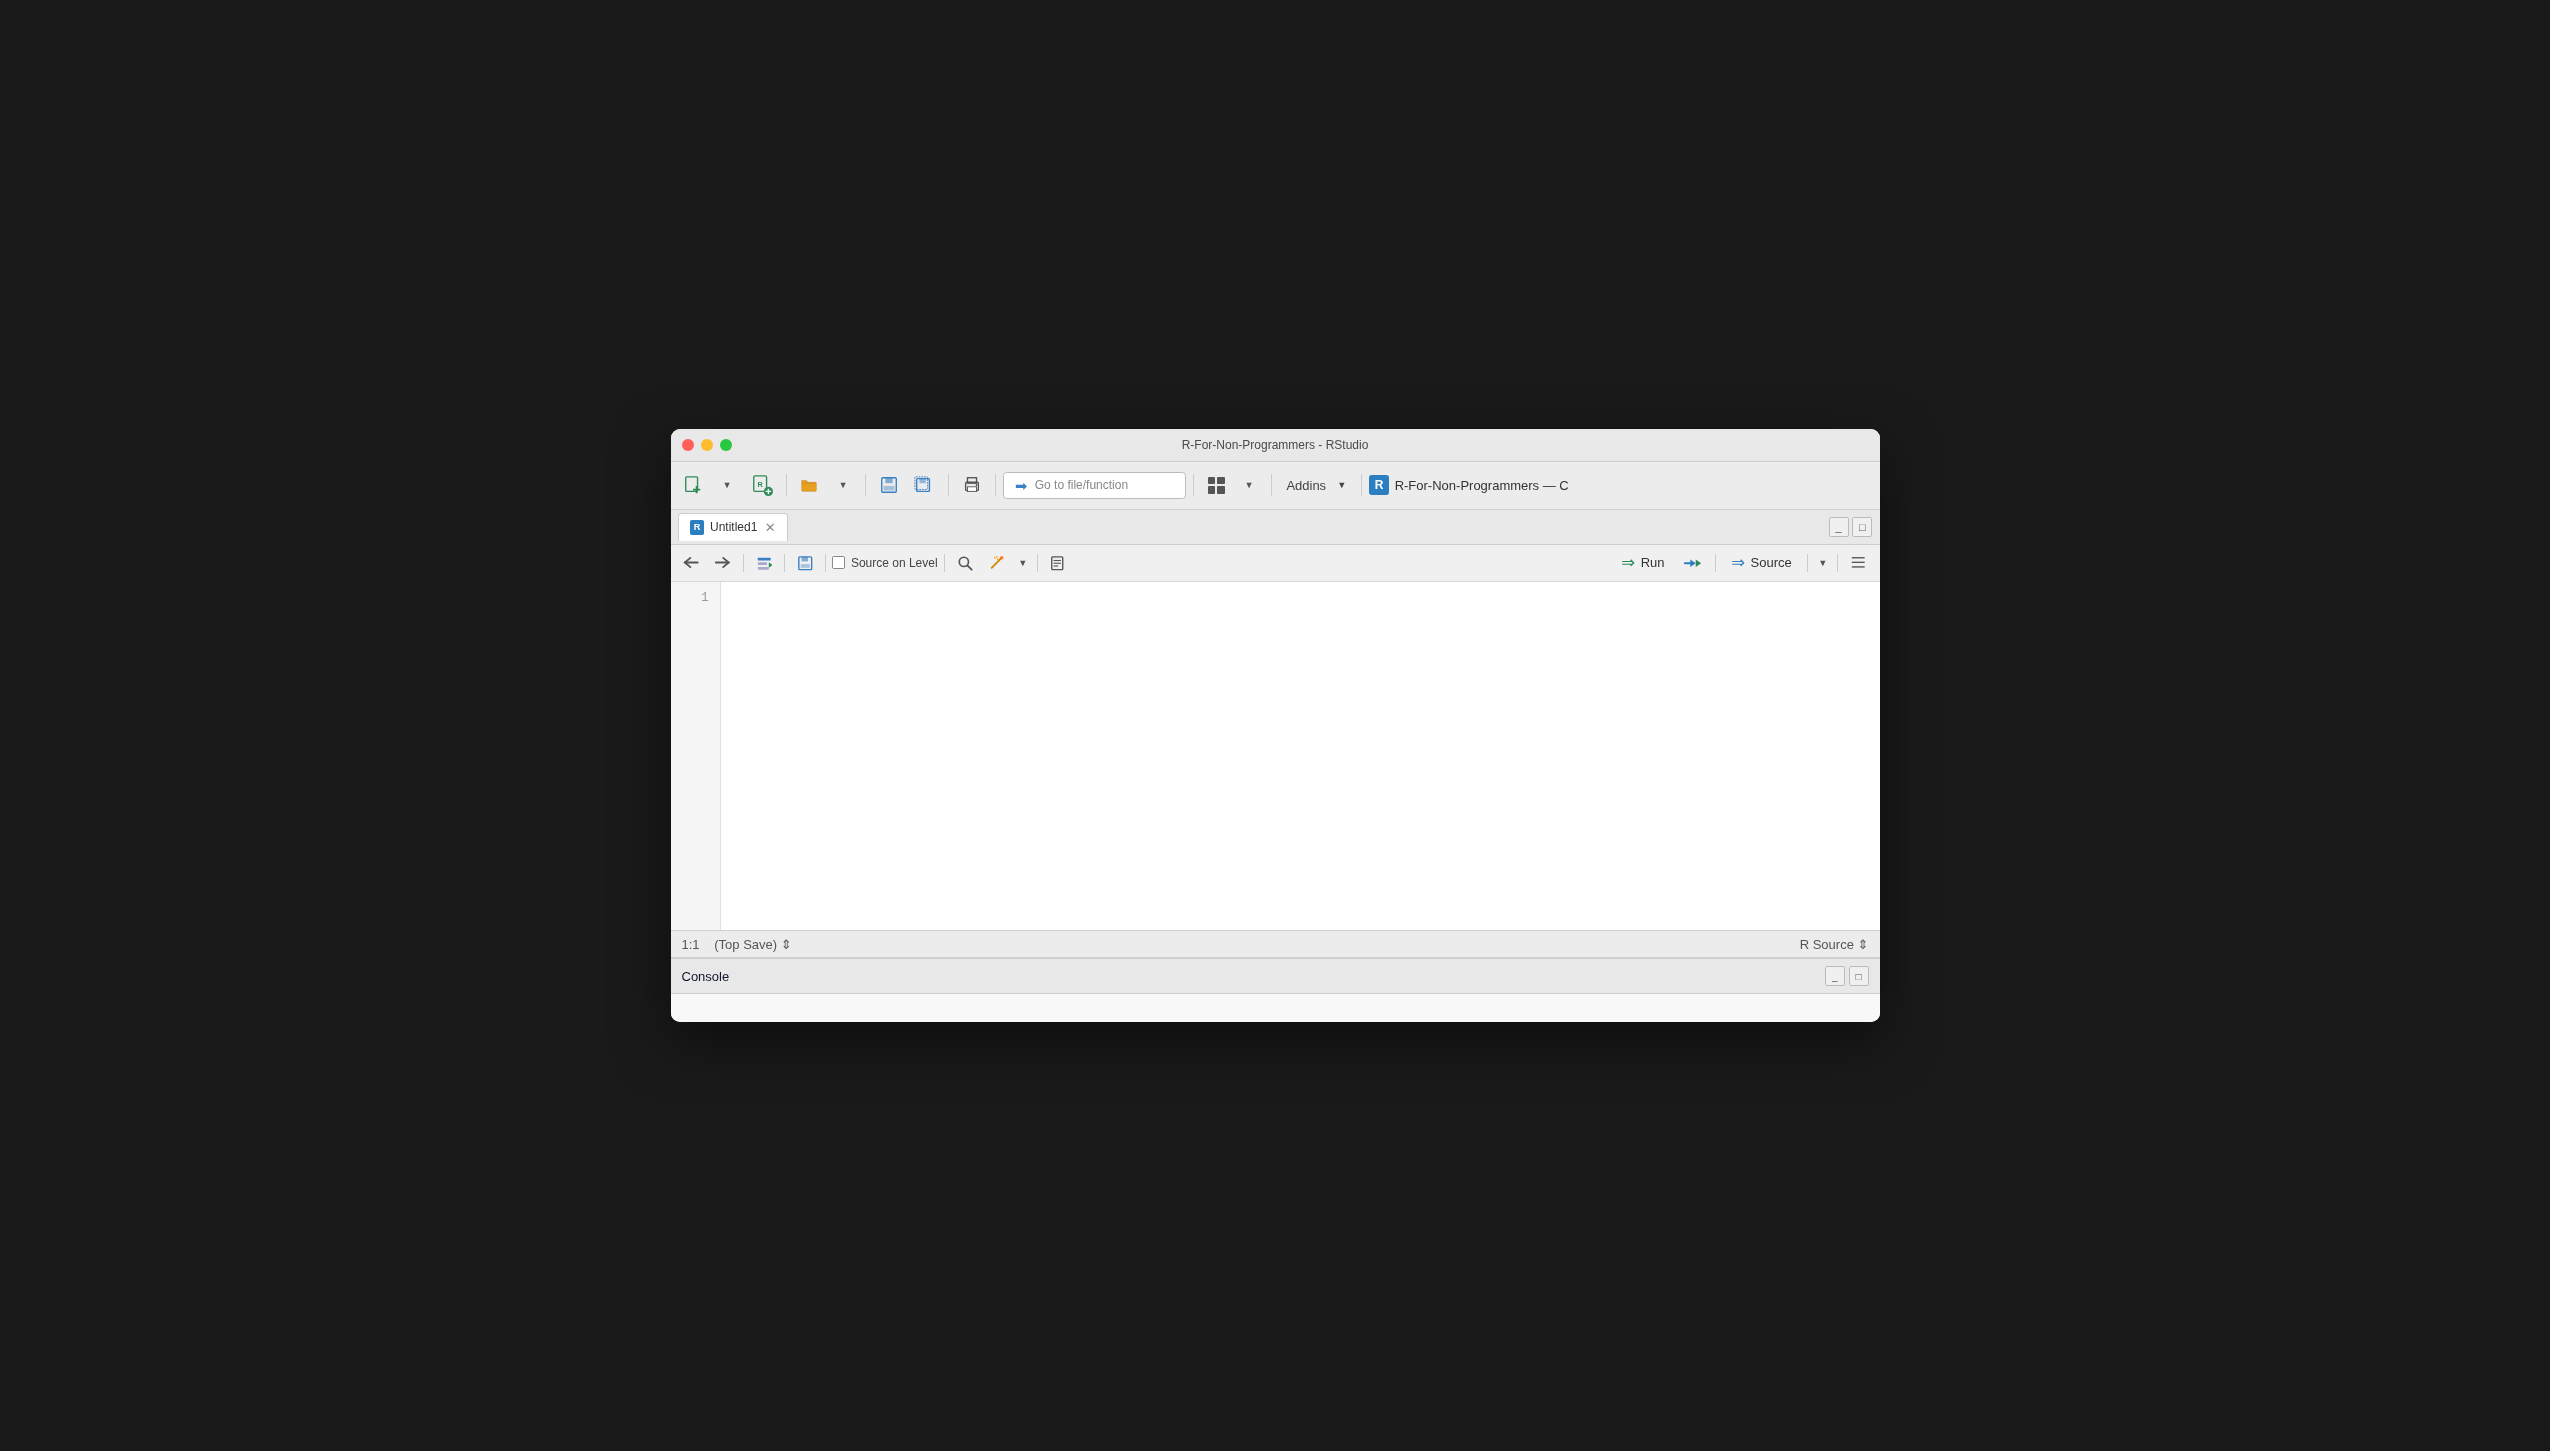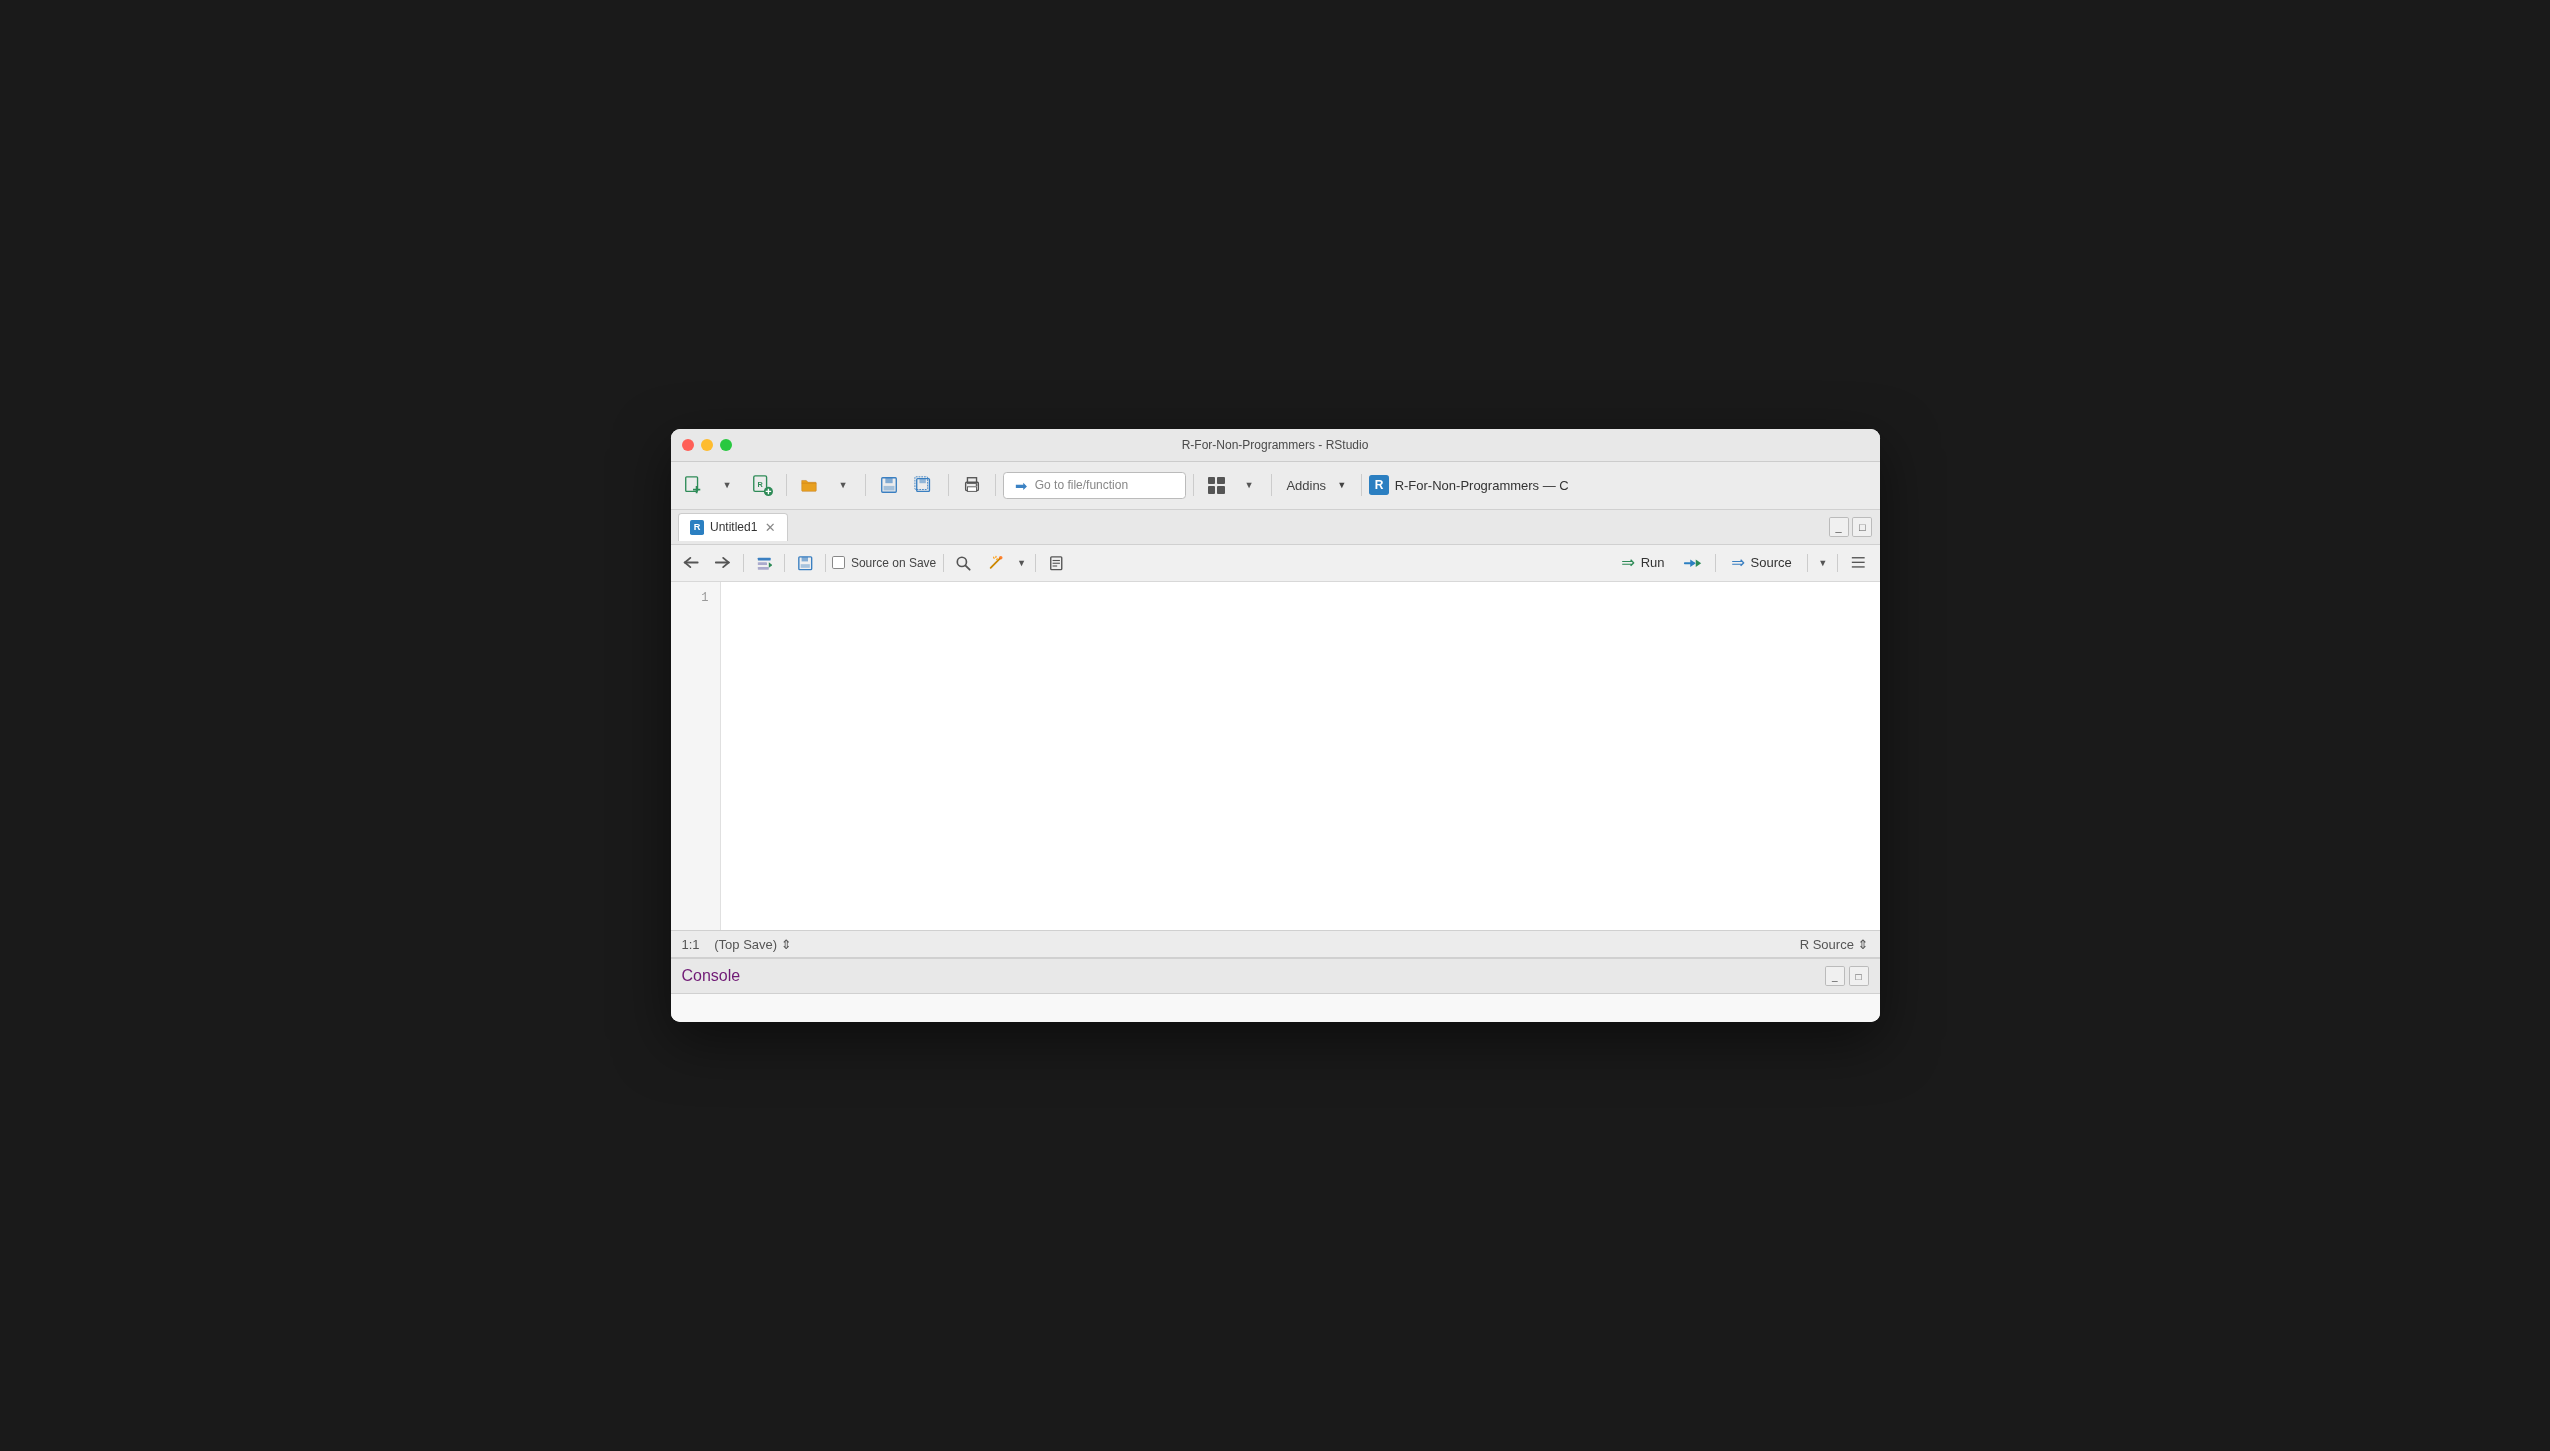--- a/index.html
+++ b/index.html
@@ -402,22 +402,22 @@
       background: #e8e8e8;
       height: 35px;
       display: flex;
       align-items: center;
       padding: 0 11px;
       border-bottom: 0.9px solid #d0d0d0;
       justify-content: space-between;
     }
 
     .console-title {
-      font-size: 16px;
-      color: #701a75;
+      font-size: 13px;
+      color: #0f172a;
       font-weight: 500;
     }
 
     .console-controls {
       display: flex;
       gap: 3.7px;
     }
 
     .console-ctrl-btn {
       width: 20px;
@@ -600,21 +600,21 @@
           <rect x="2" y="2" width="14" height="14" rx="1" fill="none" stroke="#3a7fc1" stroke-width="1.5"></rect>
           <rect x="5" y="2" width="7" height="5" fill="#3a7fc1" opacity="0.6"></rect>
           <rect x="4" y="10" width="10" height="4" fill="#3a7fc1" opacity="0.4"></rect>
         </svg>
       </button>
 
       <div class="ed-separator"></div>
 
       <label class="source-on-save">
         <div class="checkbox"></div>
-        <span>Source on Save</span>
+        <span>Source on Level</span>
       </label>
 
       <div class="ed-separator"></div>
 
       <button class="ed-btn">
         <svg width="16.5" height="16.5" viewBox="0 0 18 18">
           <circle cx="7.5" cy="7.5" r="5" fill="none" stroke="#555" stroke-width="1.8"></circle>
           <line x1="11.5" y1="11.5" x2="16" y2="16" stroke="#555" stroke-width="2" stroke-linecap="round"></line>
         </svg>
       </button>

